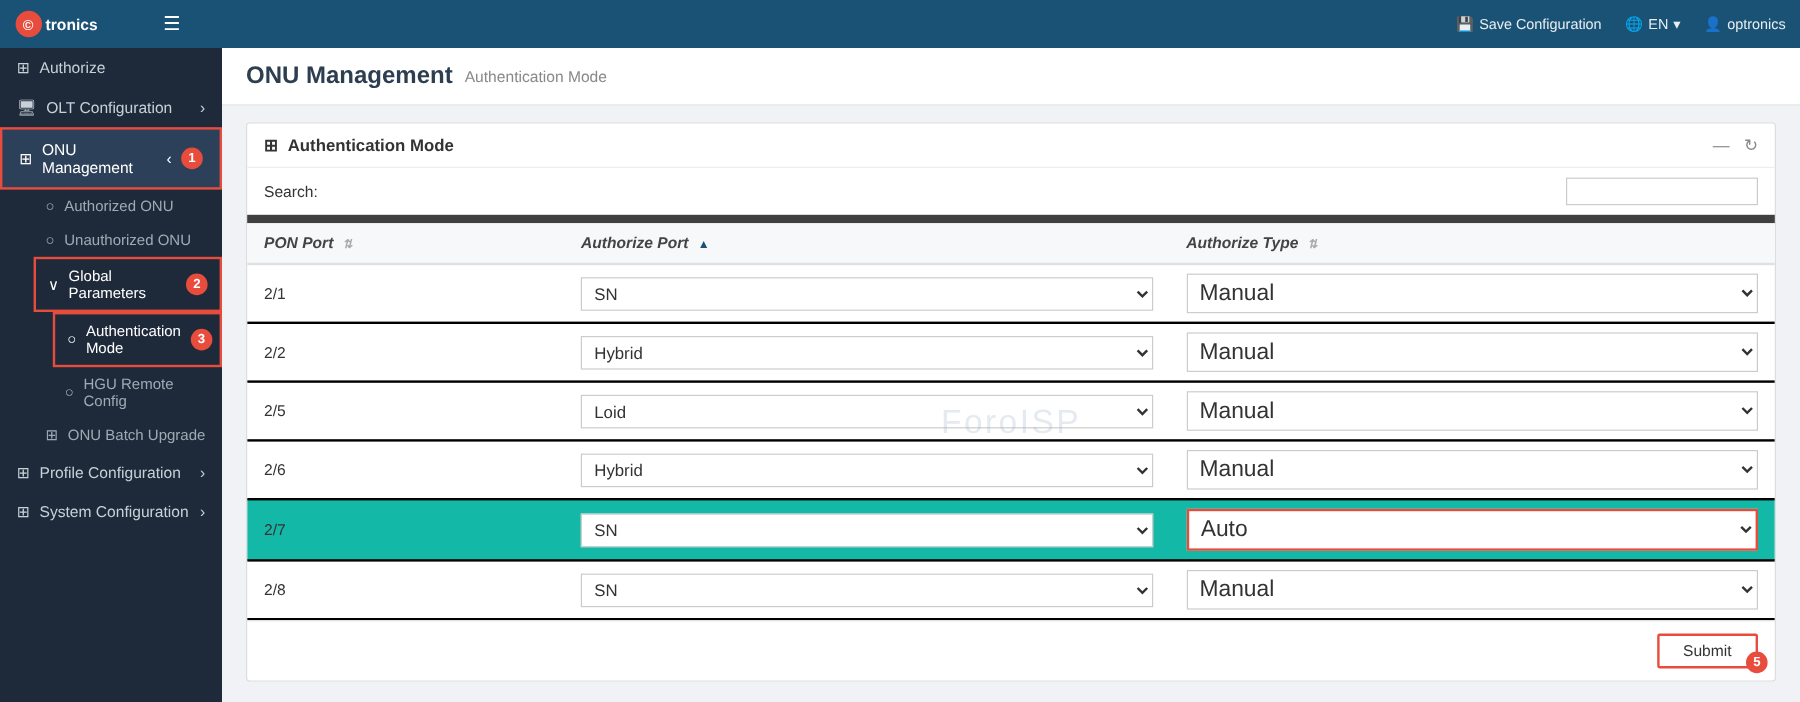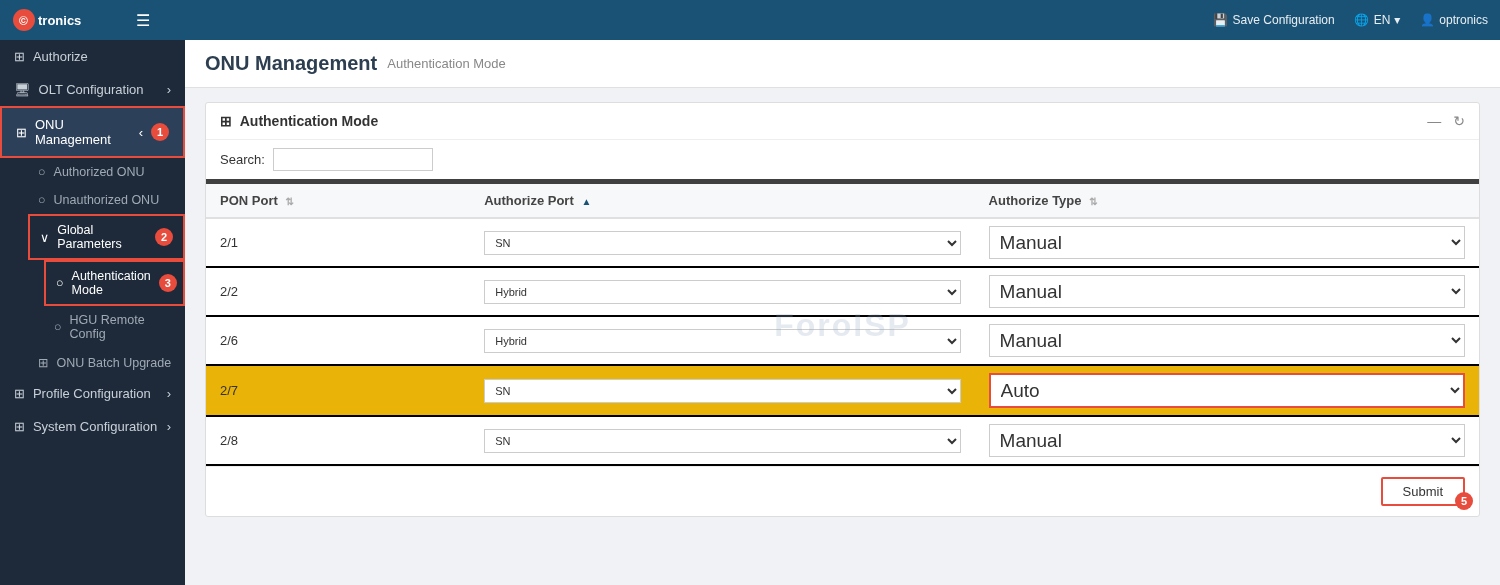--- a/index.html
+++ b/index.html
@@ -124,60 +124,60 @@
       gap: 8px;
       font-size: 14px;
       font-weight: 600;
       color: #333;
     }
     .card-header-actions { display: flex; align-items: center; gap: 12px; color: #888; font-size: 14px; }
 
     .search-row {
       display: flex;
       align-items: center;
-      justify-content: flex-start;
+      justify-content: space-between;
       padding: 8px 14px;
       gap: 8px;
-      border-bottom: 5px solid #404040;
+      border-bottom: 7px solid #404040;
     }
     .search-label { font-size: 13px; color: #333; }
     .search-input {
       border: 1px solid #ccc;
       padding: 3px 6px;
       font-size: 13px;
       width: 160px;
       outline: none;
     }
 
     
     .table-wrap { overflow-x: auto; }
     table { width: 100%; border-collapse: collapse; }
-    thead tr { background: #f7f8fa; }
+    thead tr { background: #f7f8fa; font-style: italic; }
     thead th {
       padding: 9px 14px;
       text-align: left;
       font-size: 13px;
       font-weight: 600;
       color: #444;
       border-bottom: 2px solid #e0e0e0;
       white-space: nowrap;
     }
     thead th .sort-icon { margin-left: 4px; color: #aaa; font-size: 10px; }
     thead th .sort-icon.active { color: #1a5276; }
     tbody tr { border-bottom: 2px solid #000000; }
-    tbody tr.row-selected { background: #eab308; }
+    tbody tr.row-selected { background: #14b8a6; }
     tbody td { padding: 7px 14px; font-size: 13px; color: #333; }
     .td-pon { font-weight: 500; }
 
     select.mode-select {
       width: 100%;
       border: 1px solid #ccc;
       background: white;
       padding: 4px 6px;
-      font-size: 11px;
+      font-size: 14px;
       color: #333;
       outline: none;
       appearance: auto;
       cursor: pointer;
     }
     select.type-select {
       width: 100%;
       border: 1px solid #ccc;
       background: white;
       padding: 4px 6px;
@@ -210,22 +210,22 @@
       position: relative;
     }
     .submit-btn.highlighted { border: 2px solid #e74c3c; }
 
     
     .watermark {
       position: absolute;
       top: 50%;
       left: 50%;
       transform: translate(-50%, -50%);
-      font-size: 32px;
-      font-weight: bold;
+      font-size: 28px;
+      font-weight: normal;
       color: rgba(150, 170, 200, 0.25);
       pointer-events: none;
       white-space: nowrap;
       letter-spacing: 2px;
     }
 
     .col-pon { width: 220px; }
     .col-mode { width: 420px; }
     .col-type { width: 420px; }
   </style>
@@ -378,20 +378,25 @@
                   <td class="td-pon">2/1</td>
                   <td><select class="mode-select"><option value="SN">SN</option><option value="Hybrid">Hybrid</option><option value="Loid+Password">Loid+Password</option><option value="Loid">Loid</option></select></td>
                   <td><select class="type-select"><option value="Manual">Manual</option><option value="Auto">Auto</option></select></td>
                 </tr>
                 <tr>
                   <td class="td-pon">2/2</td>
                   <td><select class="mode-select"><option value="SN">SN</option><option value="Hybrid" selected="">Hybrid</option><option value="Loid+Password">Loid+Password</option><option value="Loid">Loid</option></select></td>
                   <td><select class="type-select"><option value="Manual">Manual</option><option value="Auto">Auto</option></select></td>
                 </tr>
                 <tr>
+                  <td class="td-pon">2/5</td>
+                  <td><select class="mode-select"><option value="SN">SN</option><option value="Hybrid">Hybrid</option><option value="Loid+Password">Loid+Password</option><option value="Loid" selected="">Loid</option></select></td>
+                  <td><select class="type-select"><option value="Manual">Manual</option><option value="Auto">Auto</option></select></td>
+                </tr>
+                <tr>
                   <td class="td-pon">2/6</td>
                   <td><select class="mode-select"><option value="SN">SN</option><option value="Hybrid" selected="">Hybrid</option><option value="Loid+Password">Loid+Password</option><option value="Loid">Loid</option></select></td>
                   <td><select class="type-select"><option value="Manual">Manual</option><option value="Auto">Auto</option></select></td>
                 </tr>
                 <tr class="row-selected">
                   <td class="td-pon">2/7</td>
                   <td><select class="mode-select"><option value="SN">SN</option><option value="Hybrid">Hybrid</option><option value="Loid+Password">Loid+Password</option><option value="Loid">Loid</option></select></td>
                   <td><select class="type-select select-highlighted"><option value="Manual">Manual</option><option value="Auto" selected="">Auto</option></select></td>
                 </tr>
                 <tr>

